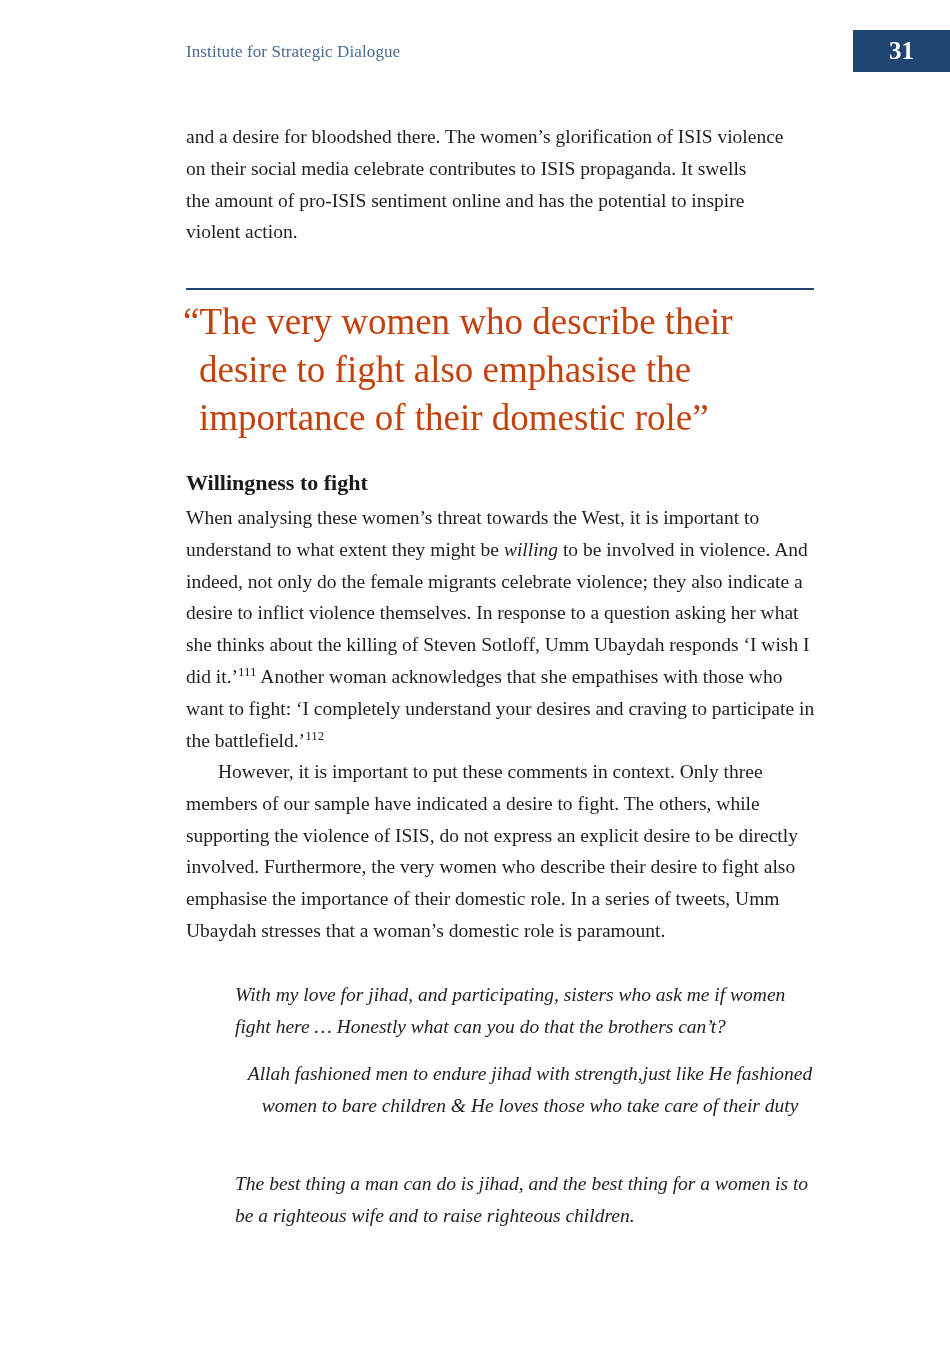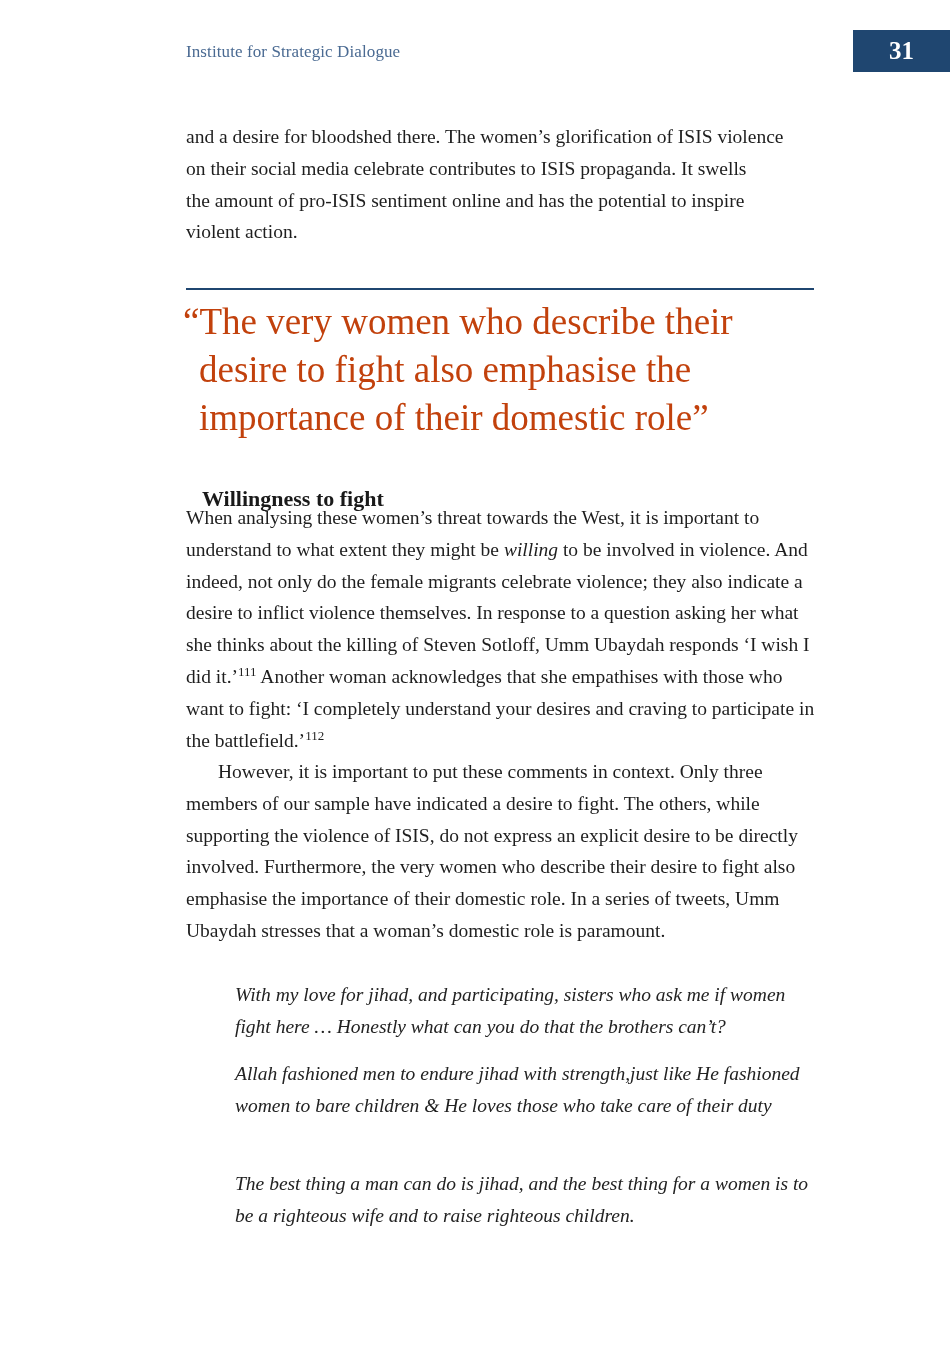--- a/index.html
+++ b/index.html
@@ -13,27 +13,27 @@
   .body-text { position: absolute; left: 186px; width: 630px; font-size: 19.5px;
                line-height: 31.8px; margin: 0; }
   .p1 { top: 121px; }
   .rule { position: absolute; left: 186px; top: 288px; width: 628px; height: 1.6px;
           background: #1f4670; }
   .pullquote { position: absolute; left: 183px; top: 298px; width: 620px;
                font-size: 37px; line-height: 48px; color: #c2410c; margin: 0; }
   .pullquote .ln { display: block; padding-left: 16px; }
   .pullquote .ln.first { padding-left: 0; }
   .heading { position: absolute; left: 186px; top: 470px; font-size: 22px;
-             font-weight: bold; margin: 16px; color: #1a1a1a; }
+             font-weight: bold; margin: 0; color: #1a1a1a; }
   .p2 { top: 502px; }
   .p3 { top: 756px; text-indent: 32px; }
   .quote-block { position: absolute; left: 219px; width: 590px; font-style: italic;
                  font-size: 19.5px; line-height: 31.5px; margin: 16px; color: #222; }
   .q1 { top: 963px; }
-  .q2 { top: 1042px; }
+  .q2 { top: 1042px; text-align: center; }
   .q3 { top: 1152px; }
   sup { font-size: 13px; vertical-align: 7px; line-height: 0; }
 </style>
 </head>
 <body>
 
 <div class="running-head">Institute for Strategic Dialogue</div>
 <div class="page-num">31</div>
 
 <p class="body-text p1">

